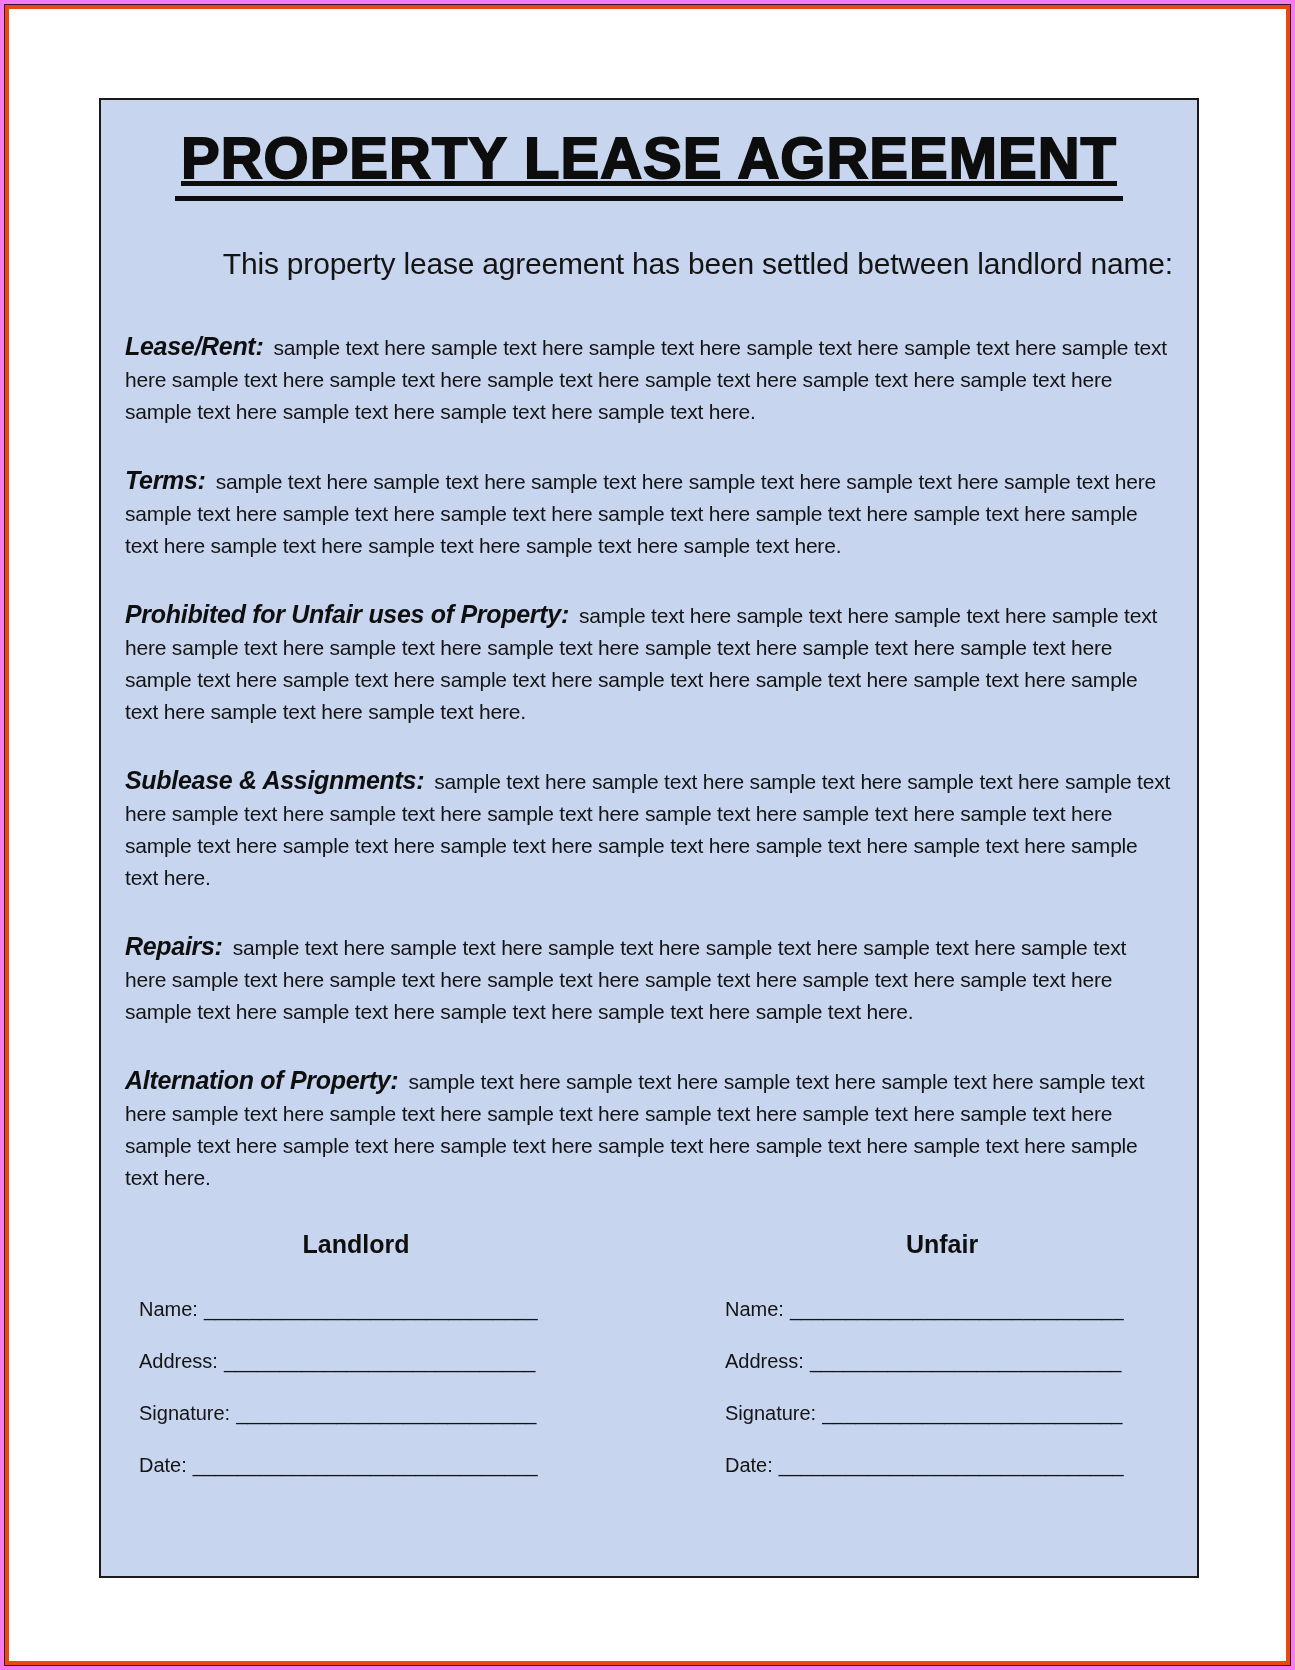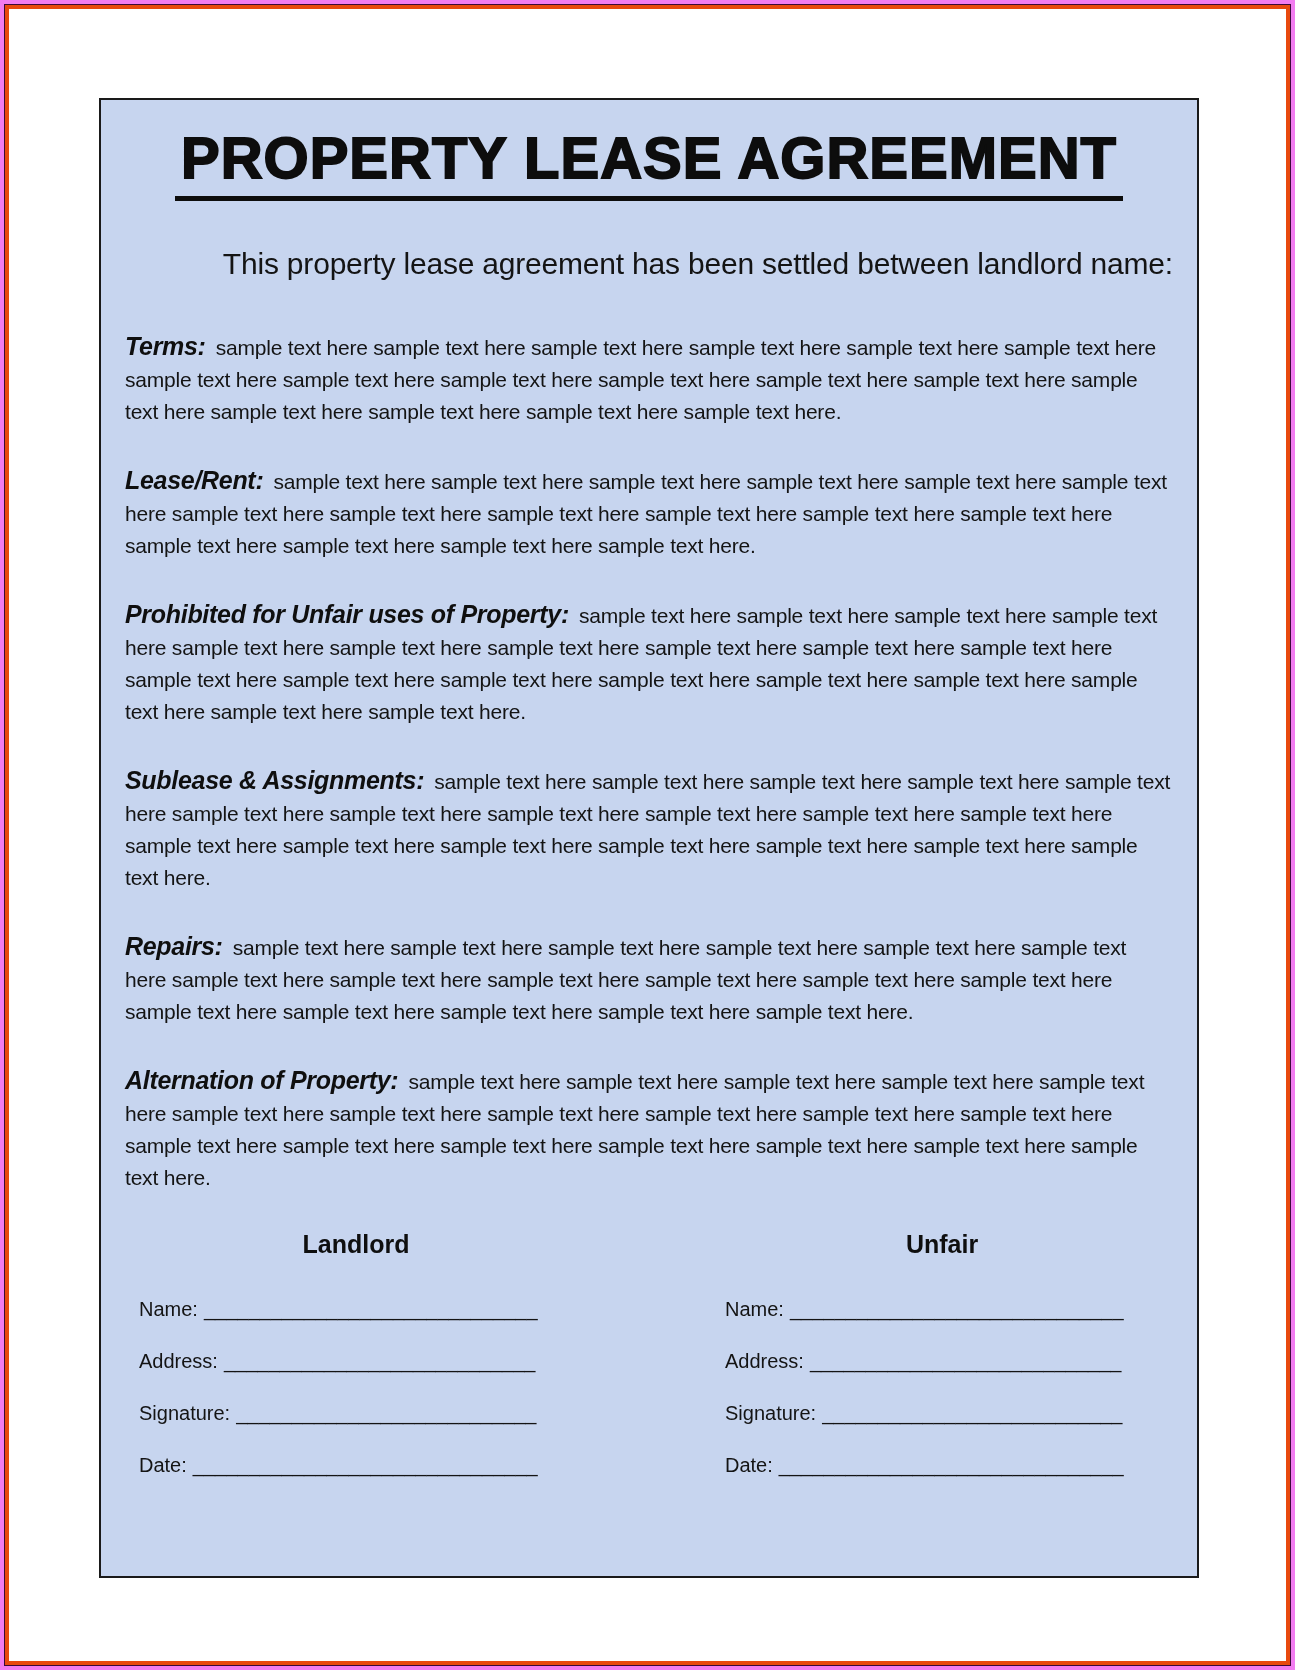--- a/index.html
+++ b/index.html
@@ -38,20 +38,21 @@
   .title-text {
     display: inline-block;
     font-size: 58px;
     font-weight: bold;
     letter-spacing: 1px;
     color: #0d0d0d;
     -webkit-text-stroke: 1.8px #0d0d0d;
     border-bottom: 5px solid #0d0d0d;
     padding: 0 6px 5px 6px;
     white-space: nowrap;
+    text-decoration: underline;
   }
   .intro {
     margin-top: 44px;
     text-align: right;
     font-size: 30px;
     line-height: 37px;
     letter-spacing: -0.2px;
   }
   .sections { margin-top: 48px; }
   .section {
@@ -100,23 +101,23 @@
 
     <div class="doc-title">
       <span class="title-text">PROPERTY LEASE AGREEMENT</span>
     </div>
 
     <div class="intro">
       <div>This property lease agreement has been settled between landlord name:</div>
     </div>
 
     <div class="sections">
+      <p class="section"><span class="sec-h">Lease/Rent:</span><span class="sec-b">sample text here sample text here sample text here sample text here sample text here sample text here sample text here sample text here sample text here sample text here sample text here sample text here sample text here sample text here sample text here sample text here.</span></p>
+
       <p class="section"><span class="sec-h">Terms:</span><span class="sec-b">sample text here sample text here sample text here sample text here sample text here sample text here sample text here sample text here sample text here sample text here sample text here sample text here sample text here sample text here sample text here sample text here sample text here.</span></p>
-
-      <p class="section"><span class="sec-h">Lease/Rent:</span><span class="sec-b">sample text here sample text here sample text here sample text here sample text here sample text here sample text here sample text here sample text here sample text here sample text here sample text here sample text here sample text here sample text here sample text here.</span></p>
 
       <p class="section"><span class="sec-h">Prohibited for Unfair uses of Property:</span><span class="sec-b">sample text here sample text here sample text here sample text here sample text here sample text here sample text here sample text here sample text here sample text here sample text here sample text here sample text here sample text here sample text here sample text here sample text here sample text here sample text here.</span></p>
 
       <p class="section"><span class="sec-h">Sublease &amp; Assignments:</span><span class="sec-b">sample text here sample text here sample text here sample text here sample text here sample text here sample text here sample text here sample text here sample text here sample text here sample text here sample text here sample text here sample text here sample text here sample text here sample text here.</span></p>
 
       <p class="section"><span class="sec-h">Repairs:</span><span class="sec-b">sample text here sample text here sample text here sample text here sample text here sample text here sample text here sample text here sample text here sample text here sample text here sample text here sample text here sample text here sample text here sample text here sample text here.</span></p>
 
       <p class="section"><span class="sec-h">Alternation of Property:</span><span class="sec-b">sample text here sample text here sample text here sample text here sample text here sample text here sample text here sample text here sample text here sample text here sample text here sample text here sample text here sample text here sample text here sample text here sample text here sample text here.</span></p>
     </div>
 

